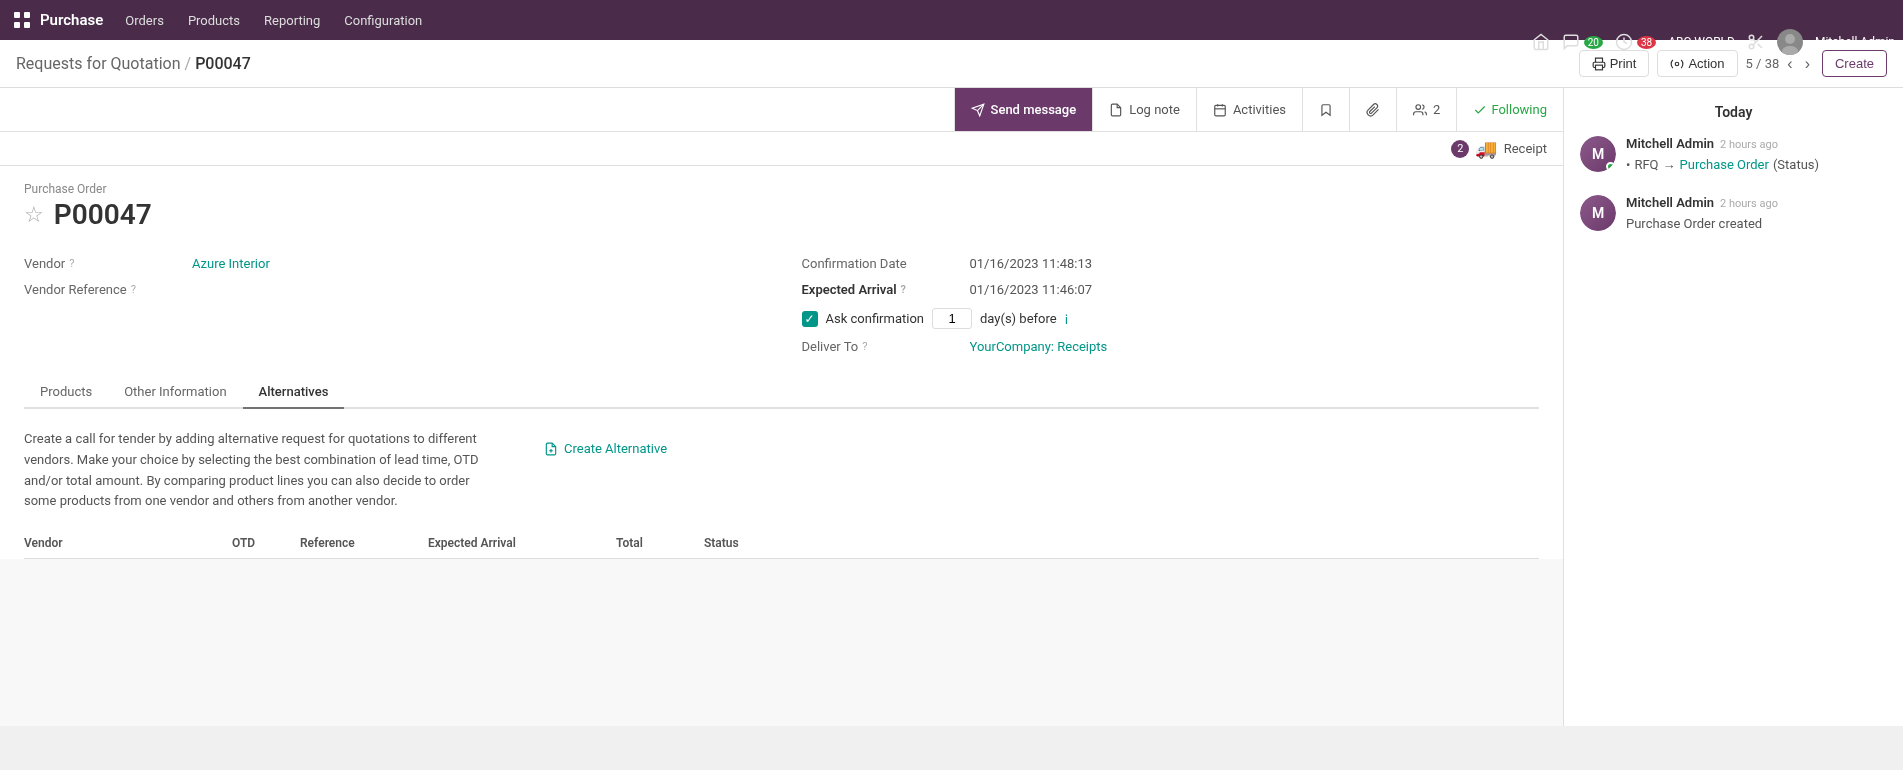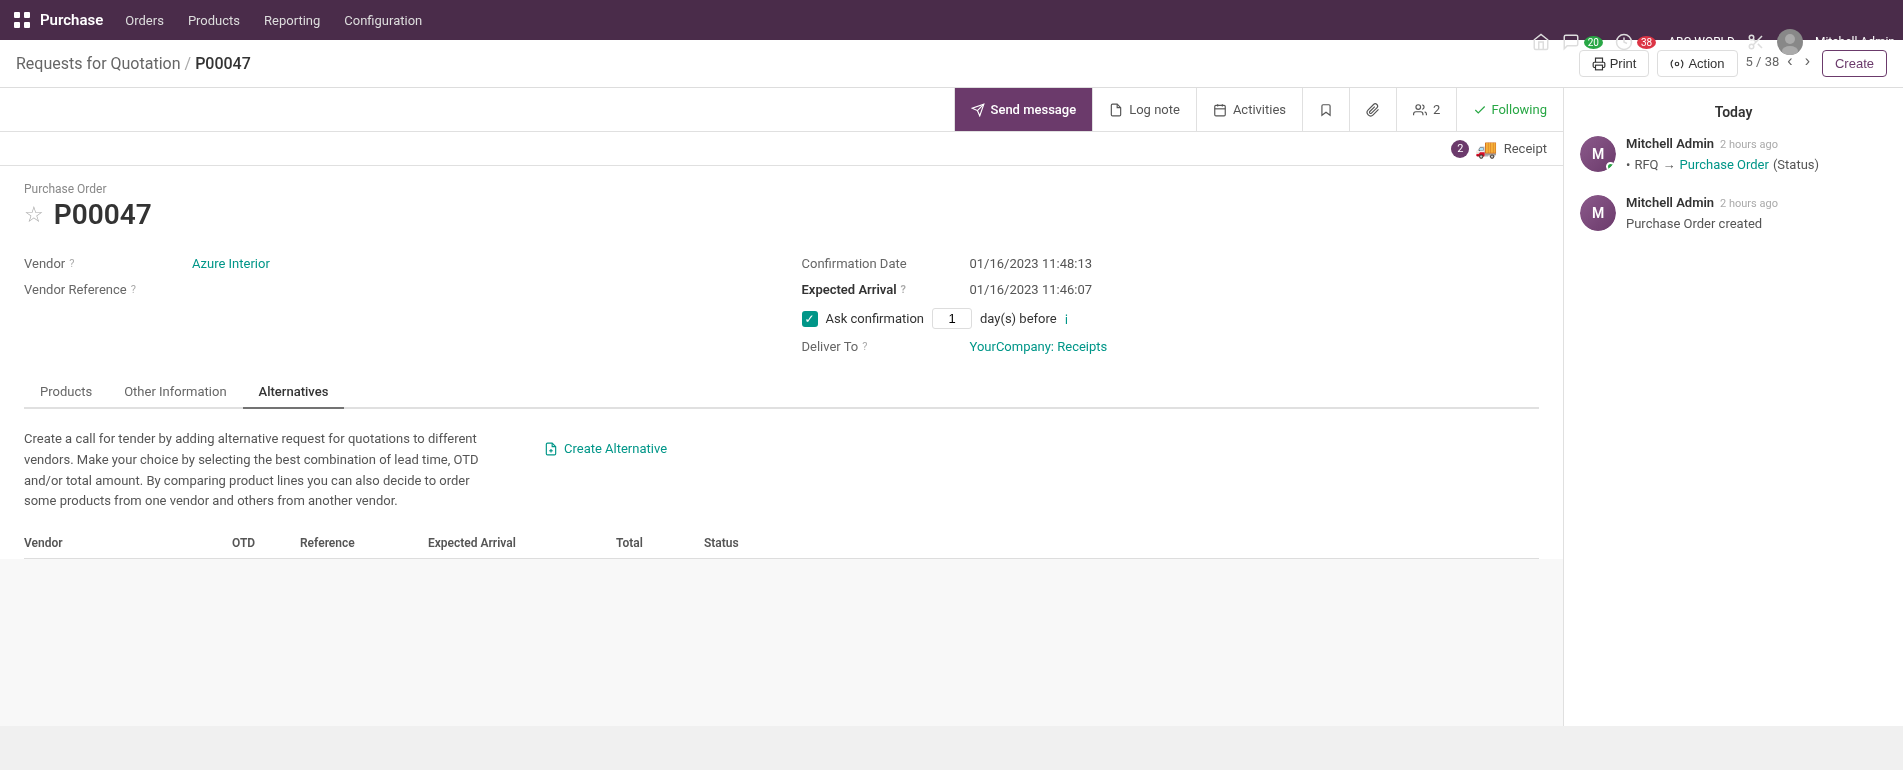--- a/index.html
+++ b/index.html
@@ -34,21 +34,21 @@
       align-items: center;
       height: 48px;
       padding: 0 16px;
       gap: 8px;
     }
     .breadcrumb { font-size: 16px; color: #666; display: flex; align-items: center; gap: 4px; }
     .breadcrumb .bc-link { color: #666; cursor: pointer; }
     .breadcrumb .bc-sep { color: #aaa; }
     .breadcrumb .bc-current { color: #333; font-weight: 500; }
     .sub-header .spacer { flex: 1; }
-    .sub-header .toolbar { display: flex; align-items: flex-start; gap: 8px; }
+    .sub-header .toolbar { display: flex; align-items: center; gap: 8px; }
     .btn { padding: 5px 12px; border-radius: 4px; cursor: pointer; font-size: 13px; border: 1px solid #ddd; background: #fff; color: #333; display: flex; align-items: center; gap: 4px; }
     .btn-create { border: 1px solid #6b3a6b; color: #6b3a6b; background: #fff; }
     .pagination { display: flex; align-items: center; gap: 4px; color: #666; font-size: 13px; }
     .pagination .pag-btn { border: none; background: none; cursor: pointer; color: #666; font-size: 16px; padding: 2px 4px; }
 
     
     .action-bar {
       background: #fff;
       border-bottom: 1px solid #e0e0e0;
       display: flex;

